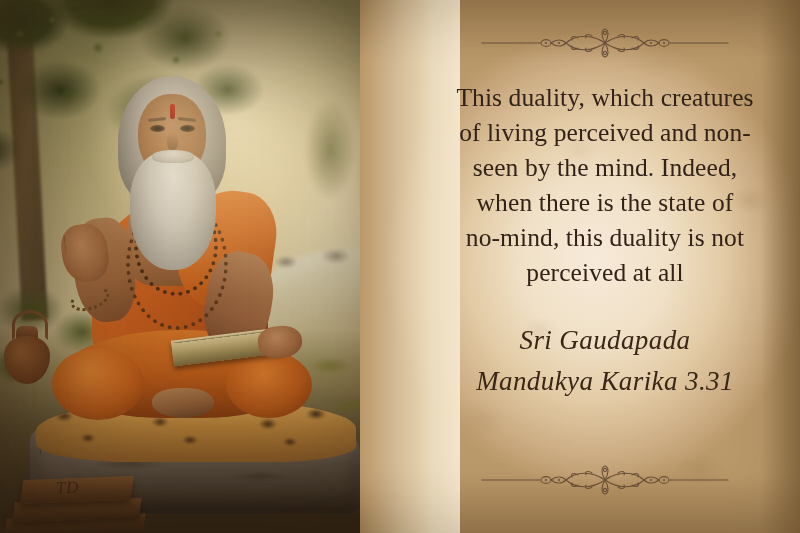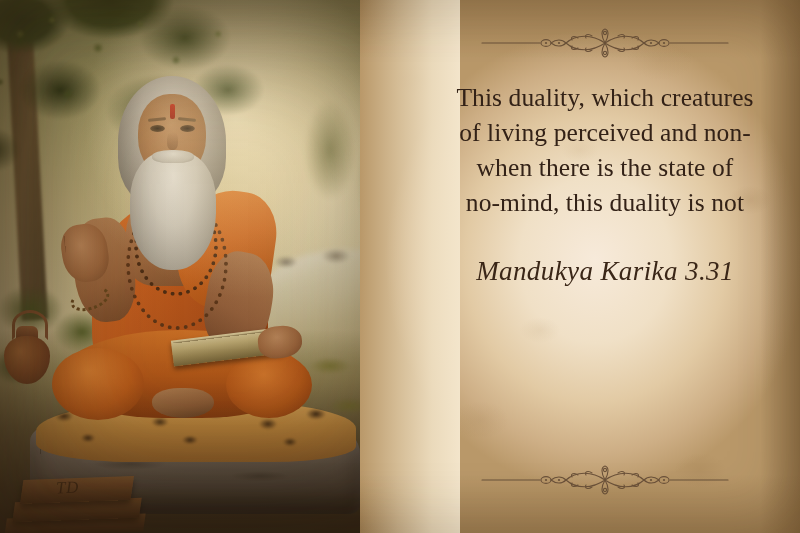--- a/index.html
+++ b/index.html
@@ -544,25 +544,28 @@
         <path d="M112 8 C108 5, 104 7, 106 10"></path>
         <path d="M138 8 C142 5, 146 7, 144 10"></path>
         <path d="M112 22 C108 25, 104 23, 106 20"></path>
         <path d="M138 22 C142 25, 146 23, 144 20"></path>
       </g>
     </svg>
 
     <div id="quote">
       <span class="ql">This duality, which creatures</span>
       <span class="ql">of living perceived and non-</span>
+      <span class="ql">seen by the mind. Indeed,</span>
       <span class="ql">when there is the state of</span>
       <span class="ql">no-mind, this duality is not</span>
+      <span class="ql">perceived at all</span>
     </div>
 
     <div id="attrib">
+      <div id="author">Sri Gaudapada</div>
       <div id="source">Mandukya Karika 3.31</div>
     </div>
 
     <svg class="ornament" id="orn-bottom" viewBox="0 0 250 30">
       <g fill="none" stroke="#6b523a" stroke-width="1.1" stroke-linecap="round">
         <path d="M2 15 H60"></path>
           <path d="M190 15 H248"></path>
         <ellipse cx="66" cy="15" rx="5" ry="3.4"></ellipse>
           <ellipse cx="184" cy="15" rx="5" ry="3.4"></ellipse>
         <circle cx="66" cy="15" r="1.1" fill="#6b523a" stroke="none"></circle>

